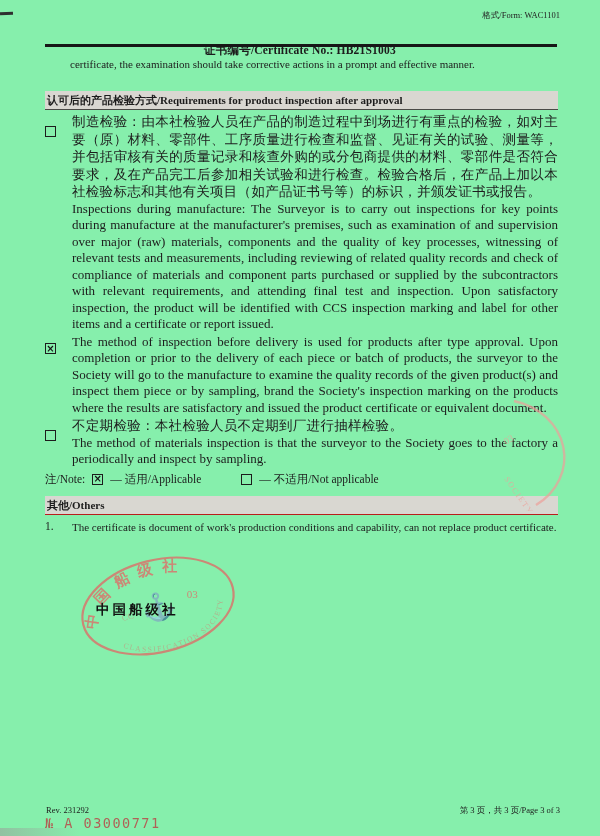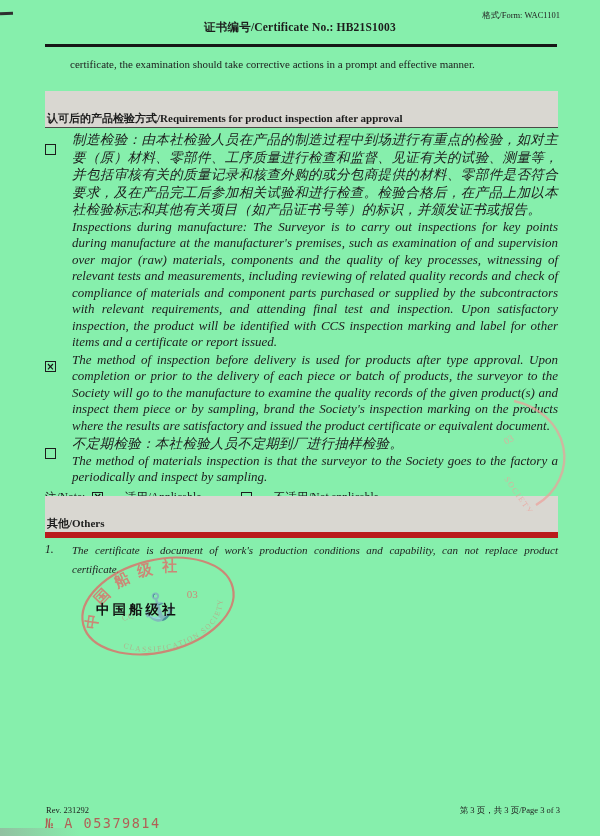--- a/index.html
+++ b/index.html
@@ -4,32 +4,32 @@
 <style>
   html,body{margin:0;padding:0;background:#e8e8e6;}
   .page{
     position:relative;width:600px;height:836px;margin:0 auto;
     background:#86efac;overflow:hidden;
     font-family:"Liberation Serif","DejaVu Serif",serif;color:#1c1c1c;
   }
   .corner-mark{position:absolute;left:0;top:12px;width:13px;height:2.5px;background:#2f2f2f;transform:rotate(-2deg);}
   .bl-shadow{position:absolute;left:0;bottom:0;width:80px;height:8px;background:linear-gradient(to right,#9b9b98,rgba(155,155,152,0));opacity:.55;}
   .form-line{position:absolute;top:10px;right:40px;font-size:8.5px;color:#222;}
-  .certno{position:absolute;top:20px;left:0;width:100%;text-align:center;font-weight:bold;font-size:11.5px;letter-spacing:.2px;}
+  .certno{position:absolute;top:43px;left:0;width:100%;text-align:center;font-weight:bold;font-size:11.5px;letter-spacing:.2px;}
   .rule{position:absolute;top:44px;left:45px;width:512px;height:2.5px;background:#171717;}
   .intro{position:absolute;top:57px;left:70px;width:482px;font-size:11px;line-height:15px;}
 
   .sec{position:absolute;left:45px;width:513px;}
   .sec-approval{top:91px;}
   .sec-others{top:496px;}
-  .band{background:#d9d7d1;font-weight:bold;font-size:11px;padding:20px 3px 1px 2px;border-bottom:1.5px solid #4a4a46;}
-  .band.light{border-bottom:6px solid #b91c1c;}
+  .band{background:#d9d7d1;font-weight:bold;font-size:11px;padding:2px 3px 1px 2px;border-bottom:1.5px solid #4a4a46;}
+  .band.light{border-bottom:1px solid #b91c1c;}
 
   .items{margin-top:3px;}
-  .item{display:flex;margin-top:1px;font-style:italic;}
+  .item{display:flex;margin-top:1px;}
   .box-col{flex:0 0 27px;width:27px;padding-top:4px;}
   .num-col{flex:0 0 27px;width:27px;font-size:11.5px;padding-top:2px;}
   .cbx{width:9px;height:9px;border:1.2px solid #1c1c1c;display:inline-flex;align-items:center;justify-content:center;
        font-family:"DejaVu Sans",sans-serif;font-size:10px;font-weight:bold;line-height:1;color:#111;}
   .content{flex:1;text-align:justify;}
   .zh{font-size:13.5px;line-height:17.5px;letter-spacing:.3px;}
   .en{font-size:13px;line-height:16.5px;}
   .others-zh{font-size:13px;line-height:19px;letter-spacing:.3px;}
   .others-en{font-size:11px;line-height:19px;}
 
@@ -151,16 +151,16 @@
         <path d="M 16 8 A 66 58 0 0 1 38 112" fill="none" stroke="#eda09a" stroke-width="2.4"></path>
         <text x="8" y="52" font-size="10" fill="#eda09a" transform="rotate(-30 8 52)">03</text>
         <text x="6" y="86" font-size="8" fill="#eda09a" letter-spacing="1.5" transform="rotate(55 6 86)">SOCIETY</text>
       </g>
     </svg>
   </div>
 
   <div class="sig-zh">中国船级社</div>
 
   <div class="footer-rev">Rev. 231292</div>
-  <div class="footer-serial">№ A 05379814</div>
+  <div class="footer-serial">№ A 03000771</div>
   <div class="footer-page">第 3 页，共 3 页/Page 3 of 3</div>
 
 </div>
 
 </body></html>

